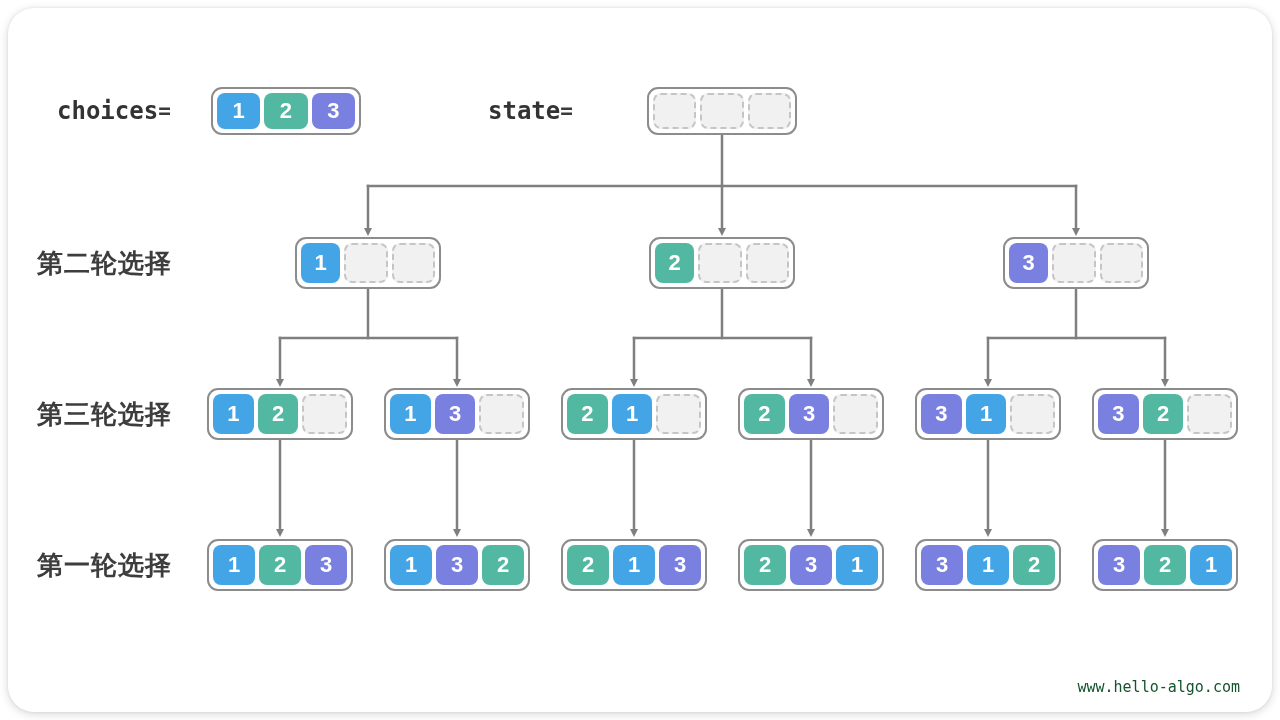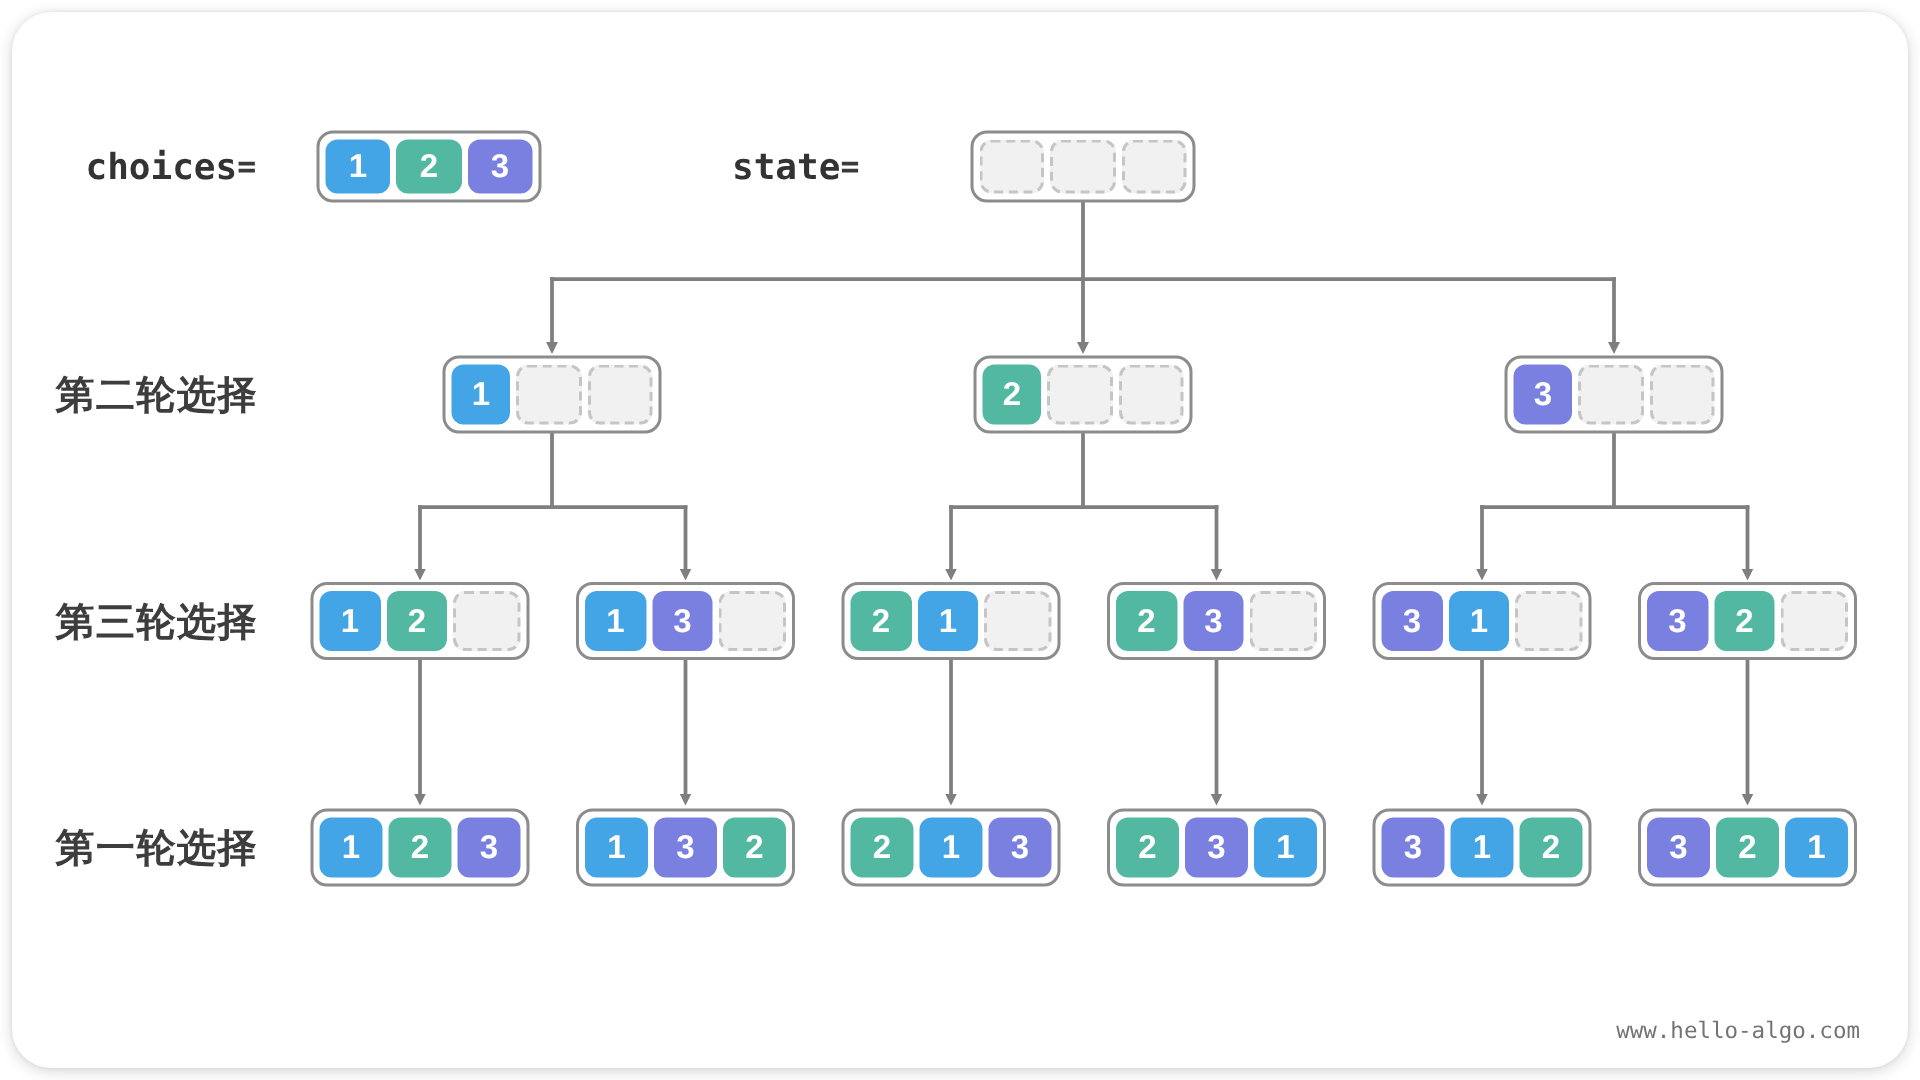--- a/index.html
+++ b/index.html
@@ -15,21 +15,21 @@
 
   .node{position:absolute;z-index:2;display:flex;gap:4px;padding:4px;box-sizing:border-box;
         background:#fff;border:2px solid #8c8c8c;border-radius:11px;}
   .cell{flex:1;border-radius:8px;display:flex;align-items:center;justify-content:center;
         color:#fff;font-size:22px;font-weight:700;font-family:"Liberation Sans",sans-serif;}
   .cell.empty{background:#f1f1f1;border:2px dashed #c5c5c5;box-sizing:border-box;}
 
   .row-label{position:absolute;left:37px;width:170px;height:34px;line-height:34px;z-index:2;
              font-size:26px;font-weight:600;letter-spacing:1px;color:#3d3d3d;}
   .watermark{position:absolute;right:40px;bottom:24px;z-index:2;
-             font-family:"DejaVu Sans Mono",monospace;font-size:15px;color:#737373;}
+             font-family:"DejaVu Sans Mono",monospace;font-size:15px;color:#14532d;}
 </style>
 </head>
 <body>
 
 <div class="stage" id="stage">
   <div class="card"></div>
 
   <svg class="connectors" id="connectors">
       <defs>
         <marker id="ah" markerWidth="10" markerHeight="10" refX="1" refY="5" orient="auto" markerUnits="userSpaceOnUse">

